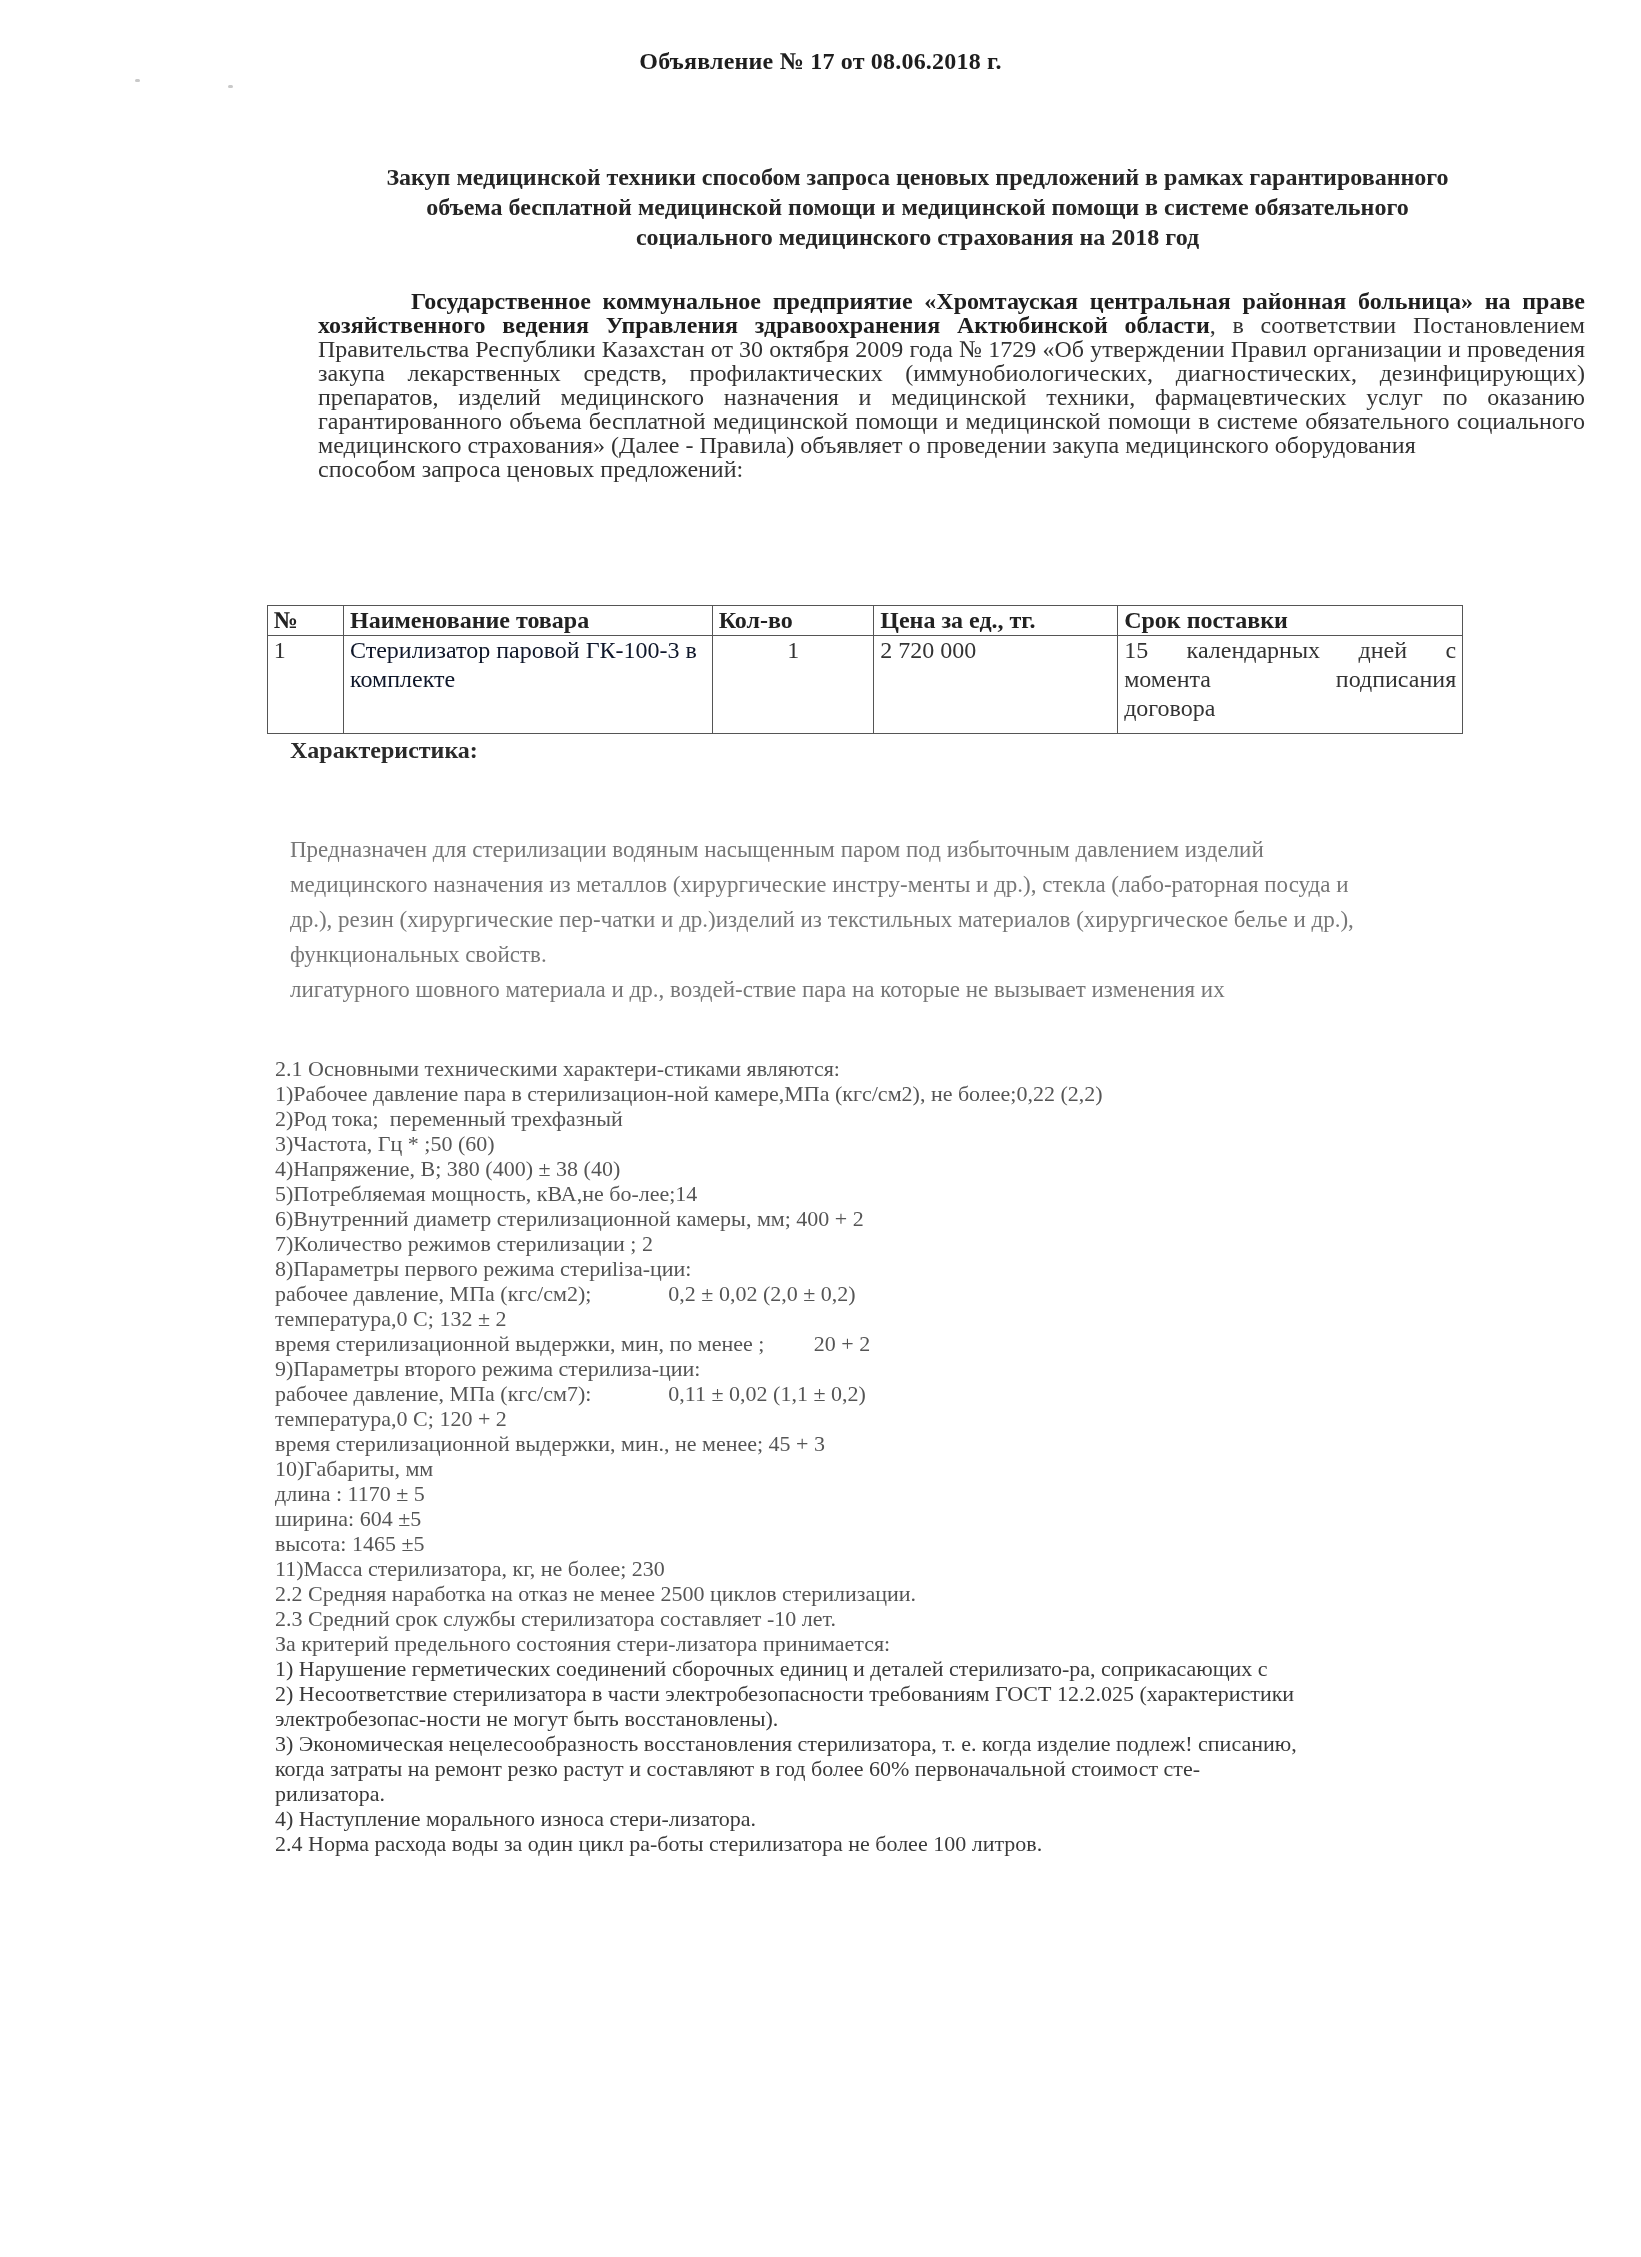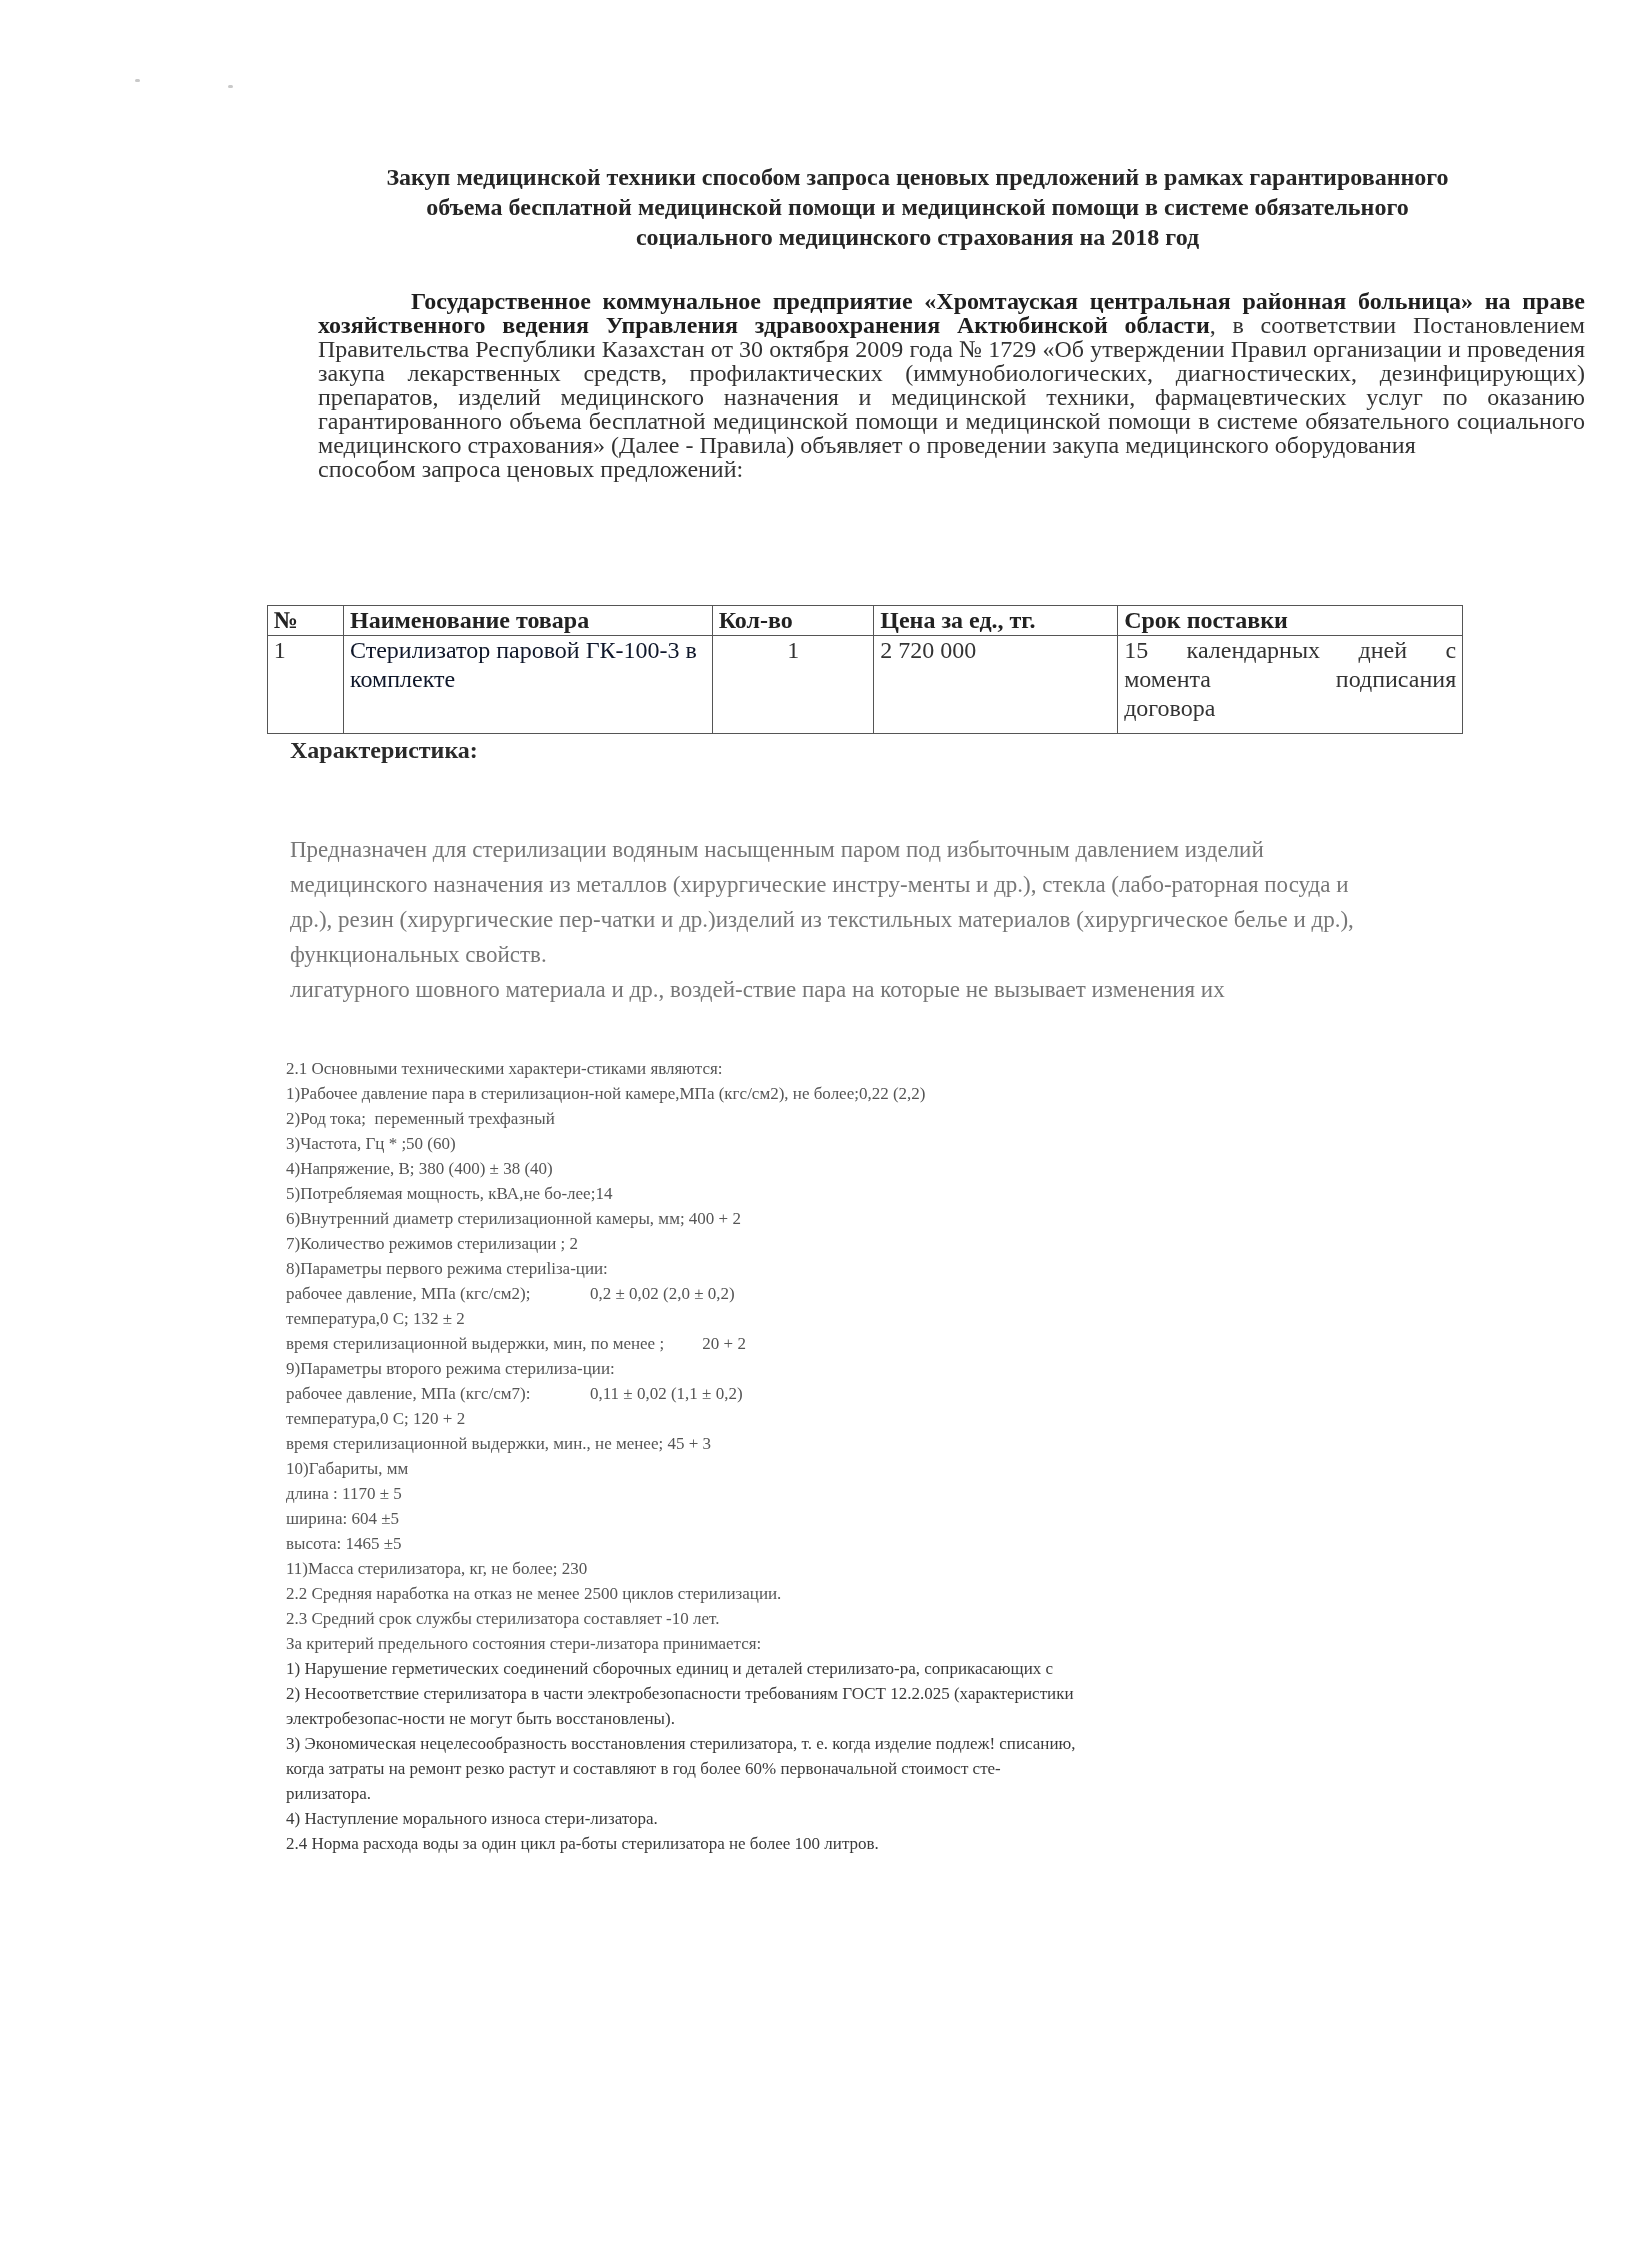--- a/index.html
+++ b/index.html
@@ -50,35 +50,36 @@
   .term-line.last { text-align-last: left; }
 
   .char-heading {
     position: absolute; left: 290px; top: 737px; font-size: 24px; font-weight: bold; color: #2a2a2a; text-align: center;
   }
   .purpose {
     position: absolute; left: 290px; width: 1246px; top: 832px;
     font-size: 23px; line-height: 35px; color: #777;
   }
   .specs {
-    position: absolute; left: 286px; width: 1294px; top: 1056px;
-    font-size: 17px; line-height: 25px; color: #555;
+    position: absolute; left: 275px; width: 1294px; top: 1056px;
+    font-size: 22px; line-height: 25px; color: #555;
   }
   .specs .row { white-space: pre; }
   .specs .dark { color: #3a3a3a; }
   .scan-dot { position: absolute; width: 4.8px; height: 2.9px; background: #c9c9c9; border-radius: 1.9px; }
 </style>
 </head>
 <body>
 
 <div class="page">
 
   <span class="scan-dot" style="left:135px;top:79px;"></span>
   <span class="scan-dot" style="left:228px;top:85px;"></span>
 
+  <div class="title">Объявление № 17 от 08.06.2018 г.</div>
 
   <div class="subtitle">
     <div>Закуп медицинской техники  способом запроса ценовых предложений в рамках гарантированного</div>
     <div>объема бесплатной медицинской помощи и медицинской помощи в системе обязательного</div>
     <div>социального медицинского страхования на 2018 год</div>
   </div>
 
   <div class="intro">
     <div class="lead"><b>Государственное коммунальное предприятие «Хромтауская центральная районная больница»</b> <b>на праве хозяйственного ведения Управления здравоохранения Актюбинской области</b><span>, в соответствии Постановлением Правительства Республики Казахстан от 30 октября 2009 года № 1729 «Об утверждении Правил организации и проведения закупа лекарственных средств, профилактических (иммунобиологических, диагностических, дезинфицирующих) препаратов, изделий медицинского назначения и медицинской техники, фармацевтических услуг по оказанию гарантированного объема бесплатной медицинской помощи и медицинской помощи в системе обязательного социального медицинского страхования» (Далее - Правила) объявляет о проведении закупа медицинского оборудования</span></div>
     <div class="last-line">способом запроса ценовых предложений:</div>

